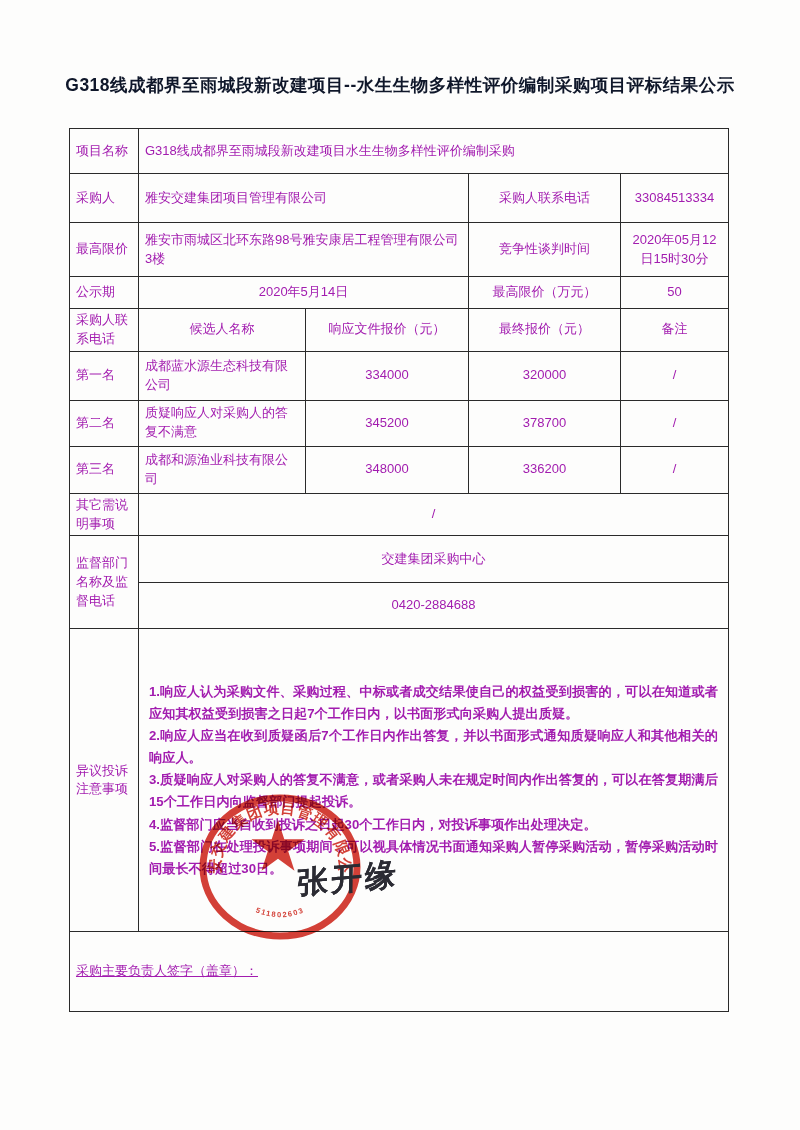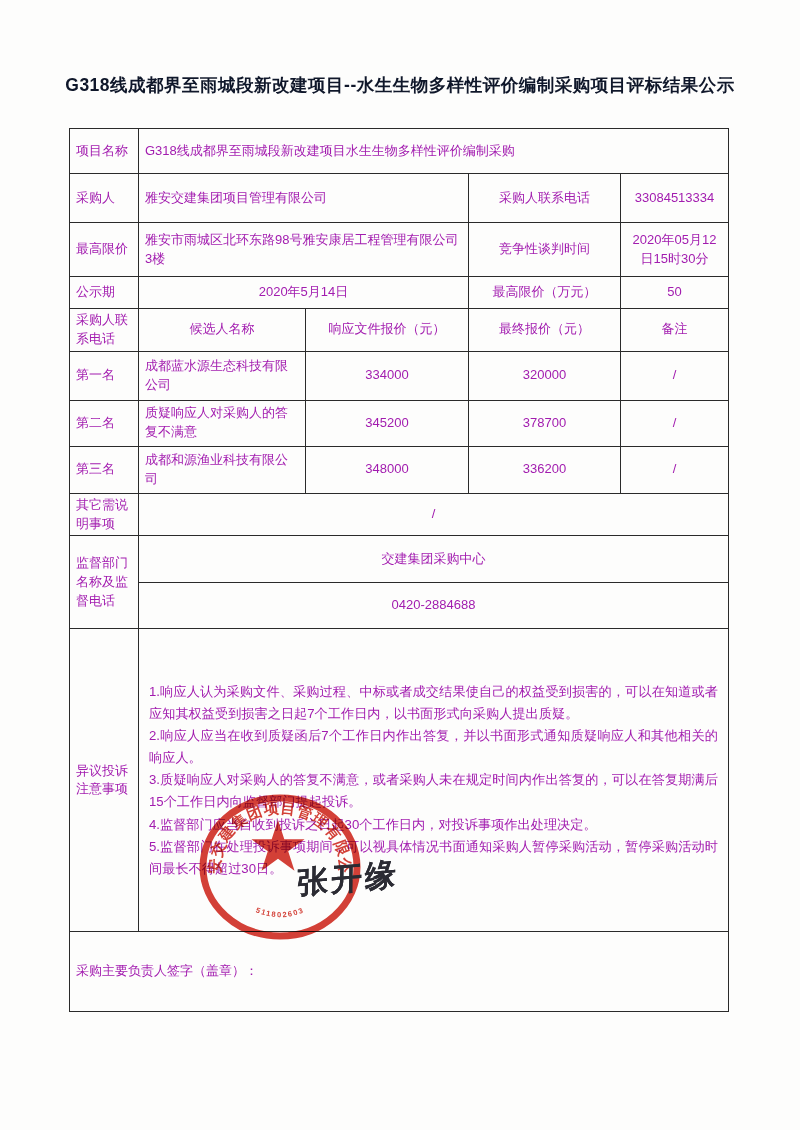--- a/index.html
+++ b/index.html
@@ -23,23 +23,23 @@
   }
   table.doc td{
     border:1.6px solid #2a2a2a;
     padding:2px 6px;
     vertical-align:middle;
     line-height:1.45;
     word-break:break-word;
   }
   td.c{text-align:center;}
   td.lbl{text-align:left;padding-left:5px;padding-right:4px;}
-  .notes-cell{padding:8px 10px !important;}
+  .notes-cell{padding:8px 10px !important;font-weight:bold;}
   .notes-cell p{margin:0;text-align:justify;line-height:1.68;font-size:13.2px;}
-  .sig-row td{padding-left:6px;}
+  .sig-row td{padding-left:6px;text-decoration:underline;}
   .stamp{
     position:absolute;left:198px;top:792px;width:164px;height:150px;
     opacity:.88;mix-blend-mode:multiply;pointer-events:none;
   }
   .signature{
     position:absolute;left:297px;top:858px;
     font-size:31px;font-weight:600;color:#2b2b33;
     transform:rotate(-5deg) skewX(-6deg);
     letter-spacing:3px;
     text-shadow:0 0 .6px #2b2b33;

